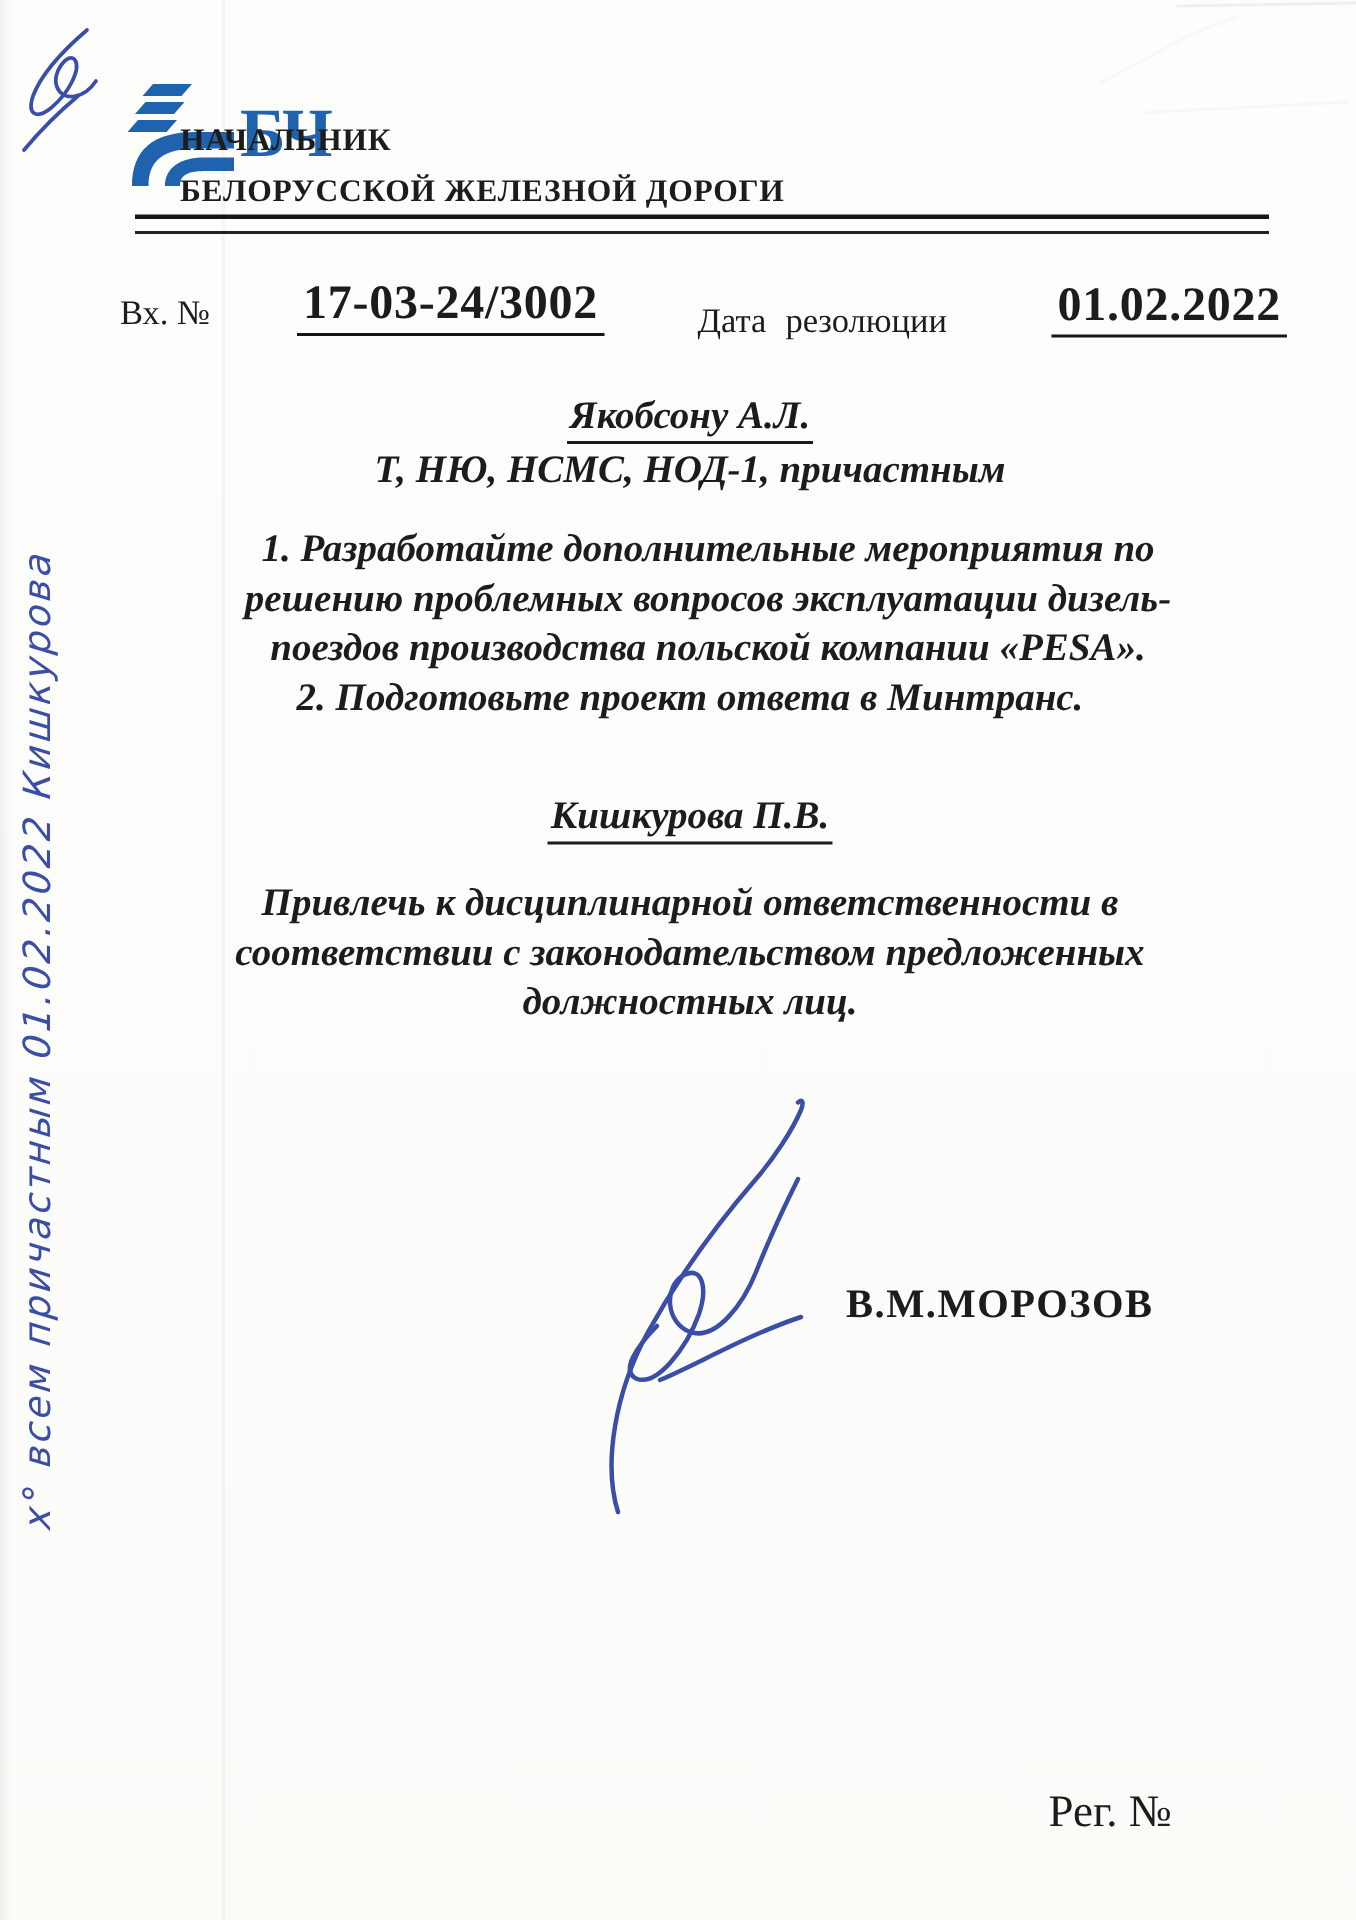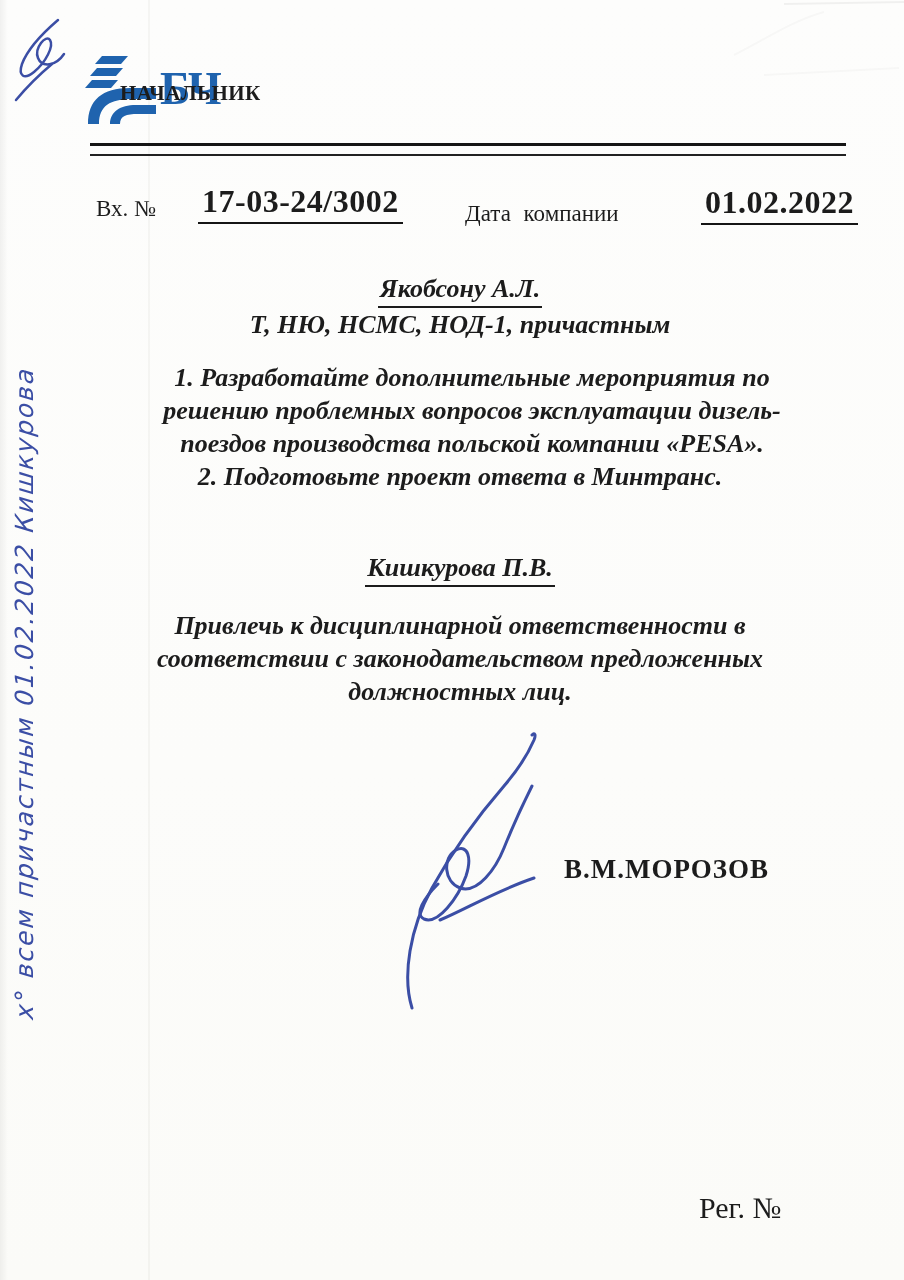--- a/index.html
+++ b/index.html
@@ -37,39 +37,39 @@
     position:absolute; left:90px; width:756px; top:143px;
     border-top:3px solid #151515;
   }
   .rule-double::after {
     content:""; display:block; margin-top:8px;
     border-top:2px solid #222;
   }
 
   
   .meta-label { position:absolute; font-size:23px; }
-  .lbl-vh { left:96px; top:196px; }
+  .lbl-vh { left:80px; top:196px; }
   .lbl-date { left:465px; top:201px; word-spacing:7px; }
   .meta-value {
     position:absolute; font-size:32px; font-weight:bold;
     border-bottom:2px solid #151515; padding:0 4px 2px 4px;
     letter-spacing:.5px;
   }
   .val-number { left:198px; top:183px; }
   .val-date { left:701px; top:184px; }
 
   
   .doc-body {
     position:absolute; left:104px; width:712px; top:260px;
     text-align:center; font-style:italic; font-weight:bold;
     font-size:26px; line-height:33px;
   }
   .addressee { text-decoration:none; }
   .addressee span {
-    display:inline-block; border-bottom:2px solid #1c1c1c; padding:0 2px 1px 2px;margin-top:12px;
+    display:inline-block; border-bottom:2px solid #1c1c1c; padding:0 2px 1px 2px;
   }
   .item-1 { margin-top:20px;margin-left:24px; }
   .deadline { margin-top:16px; }
   .addressee-2 { margin-top:46px; }
   .body-2 { margin-top:22px; padding:0 8px; }
 
   
   .signature-svg { position:absolute; left:382px; top:728px; }
   .signer-name {
     position:absolute; left:564px; top:854px;
@@ -115,26 +115,27 @@
       <path d="M13,14 h26 l-7,8 h-26 z"></path>
       <path d="M8,26 h26 l-7,8 h-26 z"></path>
       <path d="M4,70 C4,46 18,34 46,34 H72 V45 H48 C26,45 15,52 15,70 Z"></path>
       <path d="M26,70 C26,58 36,51 52,51 H72 V60 H54 C42,60 36,62 36,70 Z"></path>
     </g>
     <text x="76" y="50" font-family="Liberation Serif, serif" font-weight="bold" font-size="46" fill="#1f63ae">БЧ</text>
   </svg>
 
   <div class="org-header">
     <div>НАЧАЛЬНИК</div>
+    <div>БЕЛОРУССКОЙ ЖЕЛЕЗНОЙ ДОРОГИ</div>
   </div>
   <div class="rule-double"></div>
 
   <div class="meta-label lbl-vh">Вх. №</div>
   <div class="meta-value val-number">17-03-24/3002</div>
-  <div class="meta-label lbl-date">Дата компании</div>
+  <div class="meta-label lbl-date">Дата резолюции</div>
   <div class="meta-value val-date">01.02.2022</div>
 
   <div class="doc-body">
     <p class="addressee"><span>Якобсону А.Л.</span></p>
     <p>Т, НЮ, НСМС, НОД-1, причастным</p>
 
     <p class="item-1">1. Разработайте дополнительные мероприятия по решению проблемных вопросов эксплуатации дизель-поездов производства польской компании «PESA».</p>
     <p>2. Подготовьте проект ответа в Минтранс.</p>
 
 

